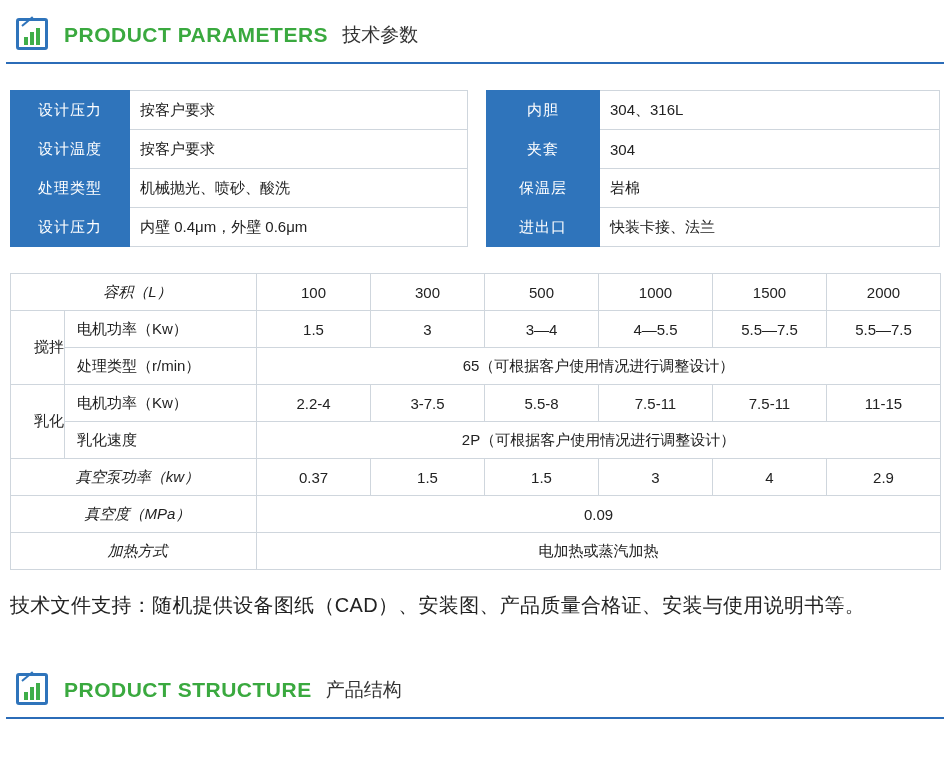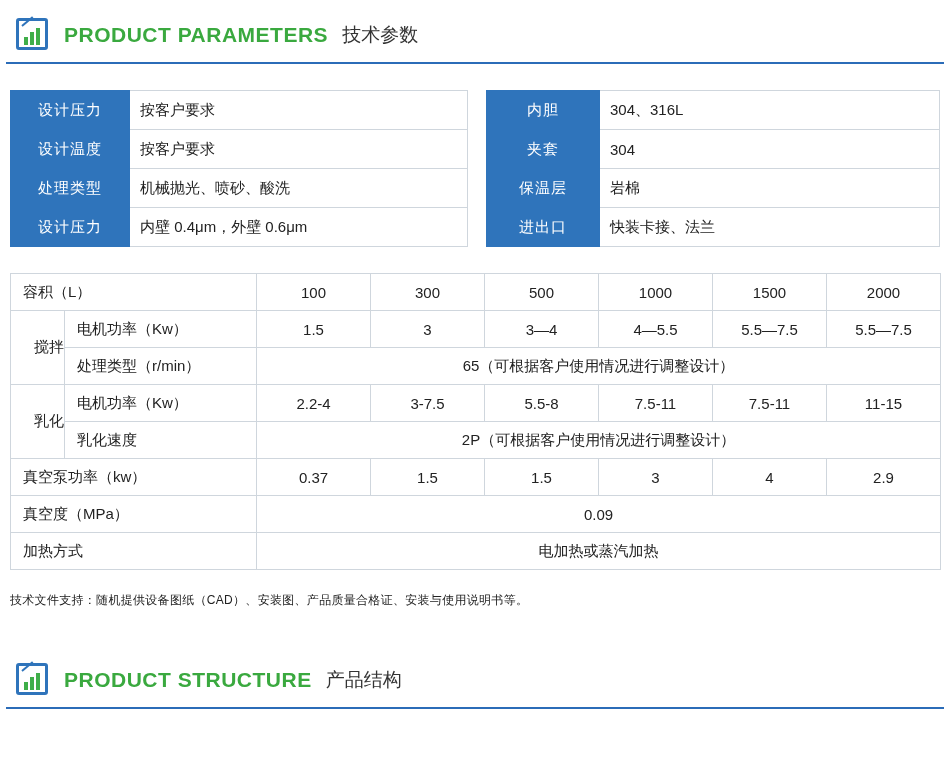--- a/index.html
+++ b/index.html
@@ -113,38 +113,39 @@
     font-size: 15px;
   }
   .main-table td {
     border: 1px solid #cfd6dd;
     height: 36px;
     text-align: center;
     color: #222;
     padding: 0 4px;
   }
   .main-table td.rowhead {
-    text-align: left;
+    text-align: center;
     padding-left: 12px;
+    font-style: italic;
   }
   .main-table td.group {
     width: 54px;
     text-align: right;
     padding: 0;
   }
   .main-table td.sublabel {
     text-align: left;
     padding-left: 12px;
   }
   .col-c { width: 114px; }
 
   
   .footnote {
     margin: 22px 10px 0 10px;
-    font-size: 12px;
+    font-size: 20px;
     color: #222;
     letter-spacing: 0.3px;
   }
 
   
   .section-header.second {
     margin-top: 36px;
   }
 </style>
 </head>

